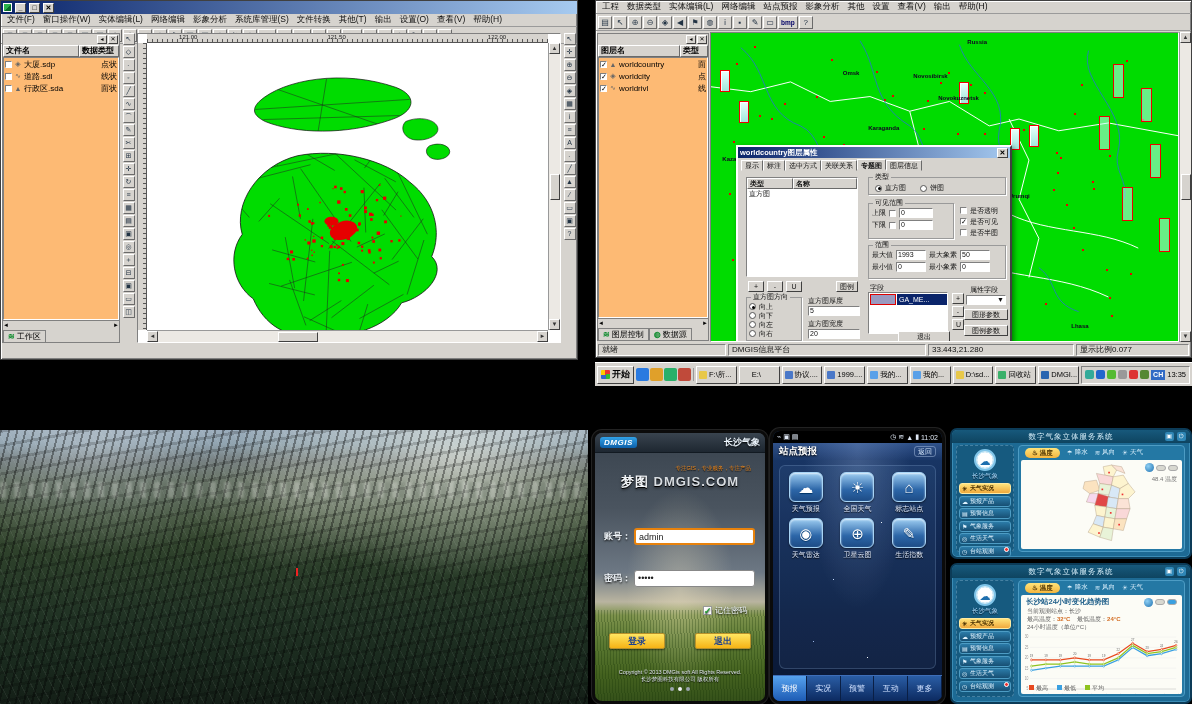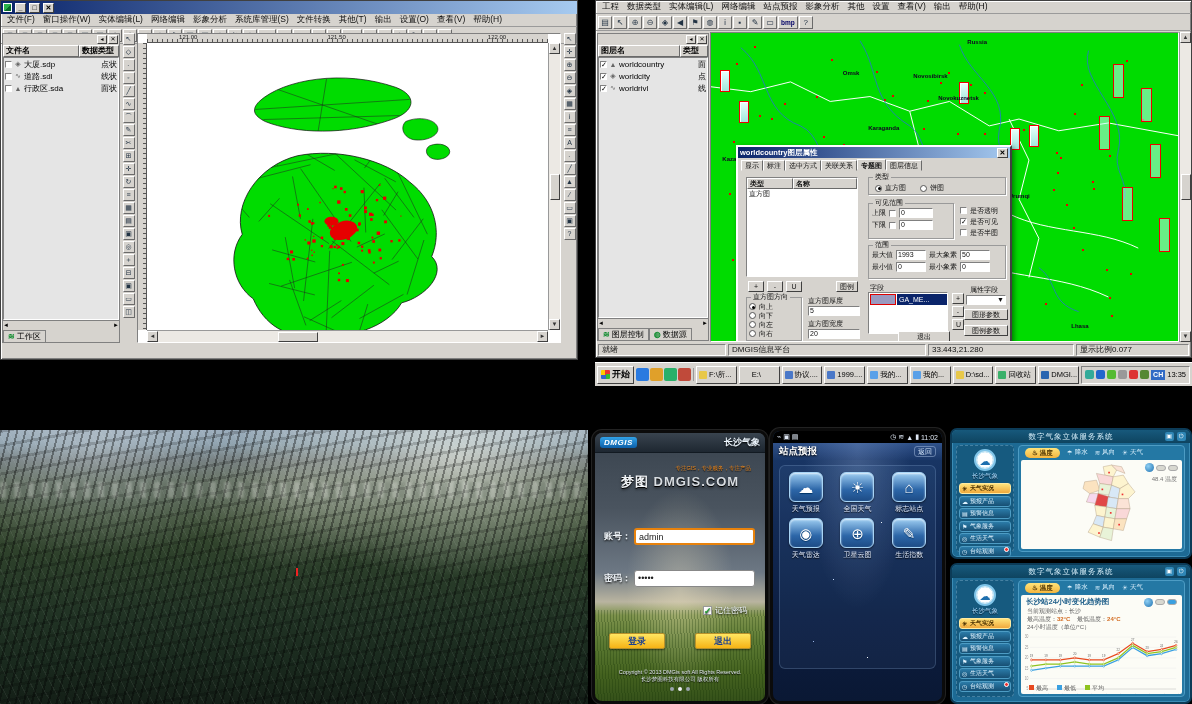--- a/index.html
+++ b/index.html
@@ -28,21 +28,21 @@
 .grp-label{position:absolute;top:-5px;left:4px;background:#d6d3ce;padding:0 2px;font-size:7px;color:#111;line-height:8px}
 
 
 #editor{left:0;top:0;width:578px;height:360px}
 #editor-body{position:absolute;top:31px;bottom:15px;left:0;right:0;display:flex}
 .file-panel{width:118px;margin:1px;display:flex;flex-direction:column;background:#d6d3ce;border:1px solid #808080}
 .mini-row{display:flex;justify-content:flex-end;gap:1px;padding:1px}
 .mini-btn{width:10px;height:9px;background:#d6d3ce;border:1px solid;border-color:#fff #404040 #404040 #fff;font-size:6px;line-height:7px;text-align:center}
 .grid-head{display:flex;font-size:8px;font-weight:bold}
 .grid-head span{border:1px solid;border-color:#fff #6a6a6a #6a6a6a #fff;padding:0 2px;line-height:10px;overflow:hidden;white-space:nowrap}
-.rows{background:#e5e5e5;flex:1;font-size:8px;border:1px solid;border-color:#808080 #fff #fff #808080;overflow:hidden}
+.rows{background:#fdba74;flex:1;font-size:8px;border:1px solid;border-color:#808080 #fff #fff #808080;overflow:hidden}
 .frow{display:flex;align-items:center;gap:2px;height:12px;padding:0 1px;white-space:nowrap}
 .lyr-ico{font-size:7px;color:#666;width:8px;text-align:center}
 .panel-hscroll{height:9px;background:#d6d3ce;border-top:1px solid #808080;display:flex;justify-content:space-between;font-size:6px;line-height:8px}
 .panel-tab{height:13px;display:flex;align-items:flex-end;font-size:8px;background:#d6d3ce}
 .ptab{border:1px solid #808080;border-bottom:none;background:#d6d3ce;padding:0 4px;line-height:11px;display:flex;gap:2px;align-items:center}
 .wave{color:#0a8a2a;font-weight:bold;font-size:8px}
 .vtool{width:15px;display:flex;flex-direction:column;gap:1px;padding:1px;align-items:center;flex:0 0 auto}
 .vtool .tbtn{width:12px;height:12px;font-size:7px;line-height:10px}
 .map-wrap{flex:1;position:relative;margin:1px;background:#fff;border:1px solid;border-color:#808080 #fff #fff #808080;overflow:hidden}
 .ruler-h{position:absolute;top:0;left:9px;right:12px;height:9px;background:#d6d3ce;border-bottom:1px solid #555;font-size:6px;color:#222;background-image:repeating-linear-gradient(90deg,#555 0 1px,transparent 1px 5px);background-size:100% 3px;background-position:bottom;background-repeat:no-repeat}
@@ -977,20 +977,27 @@
             <div class="st-app">
               <div class="app-ico">⊕</div>
               <div class="app-label">卫星云图</div>
             </div>
             <div class="st-app">
               <div class="app-ico">✎</div>
               <div class="app-label">生活指数</div>
             </div>
           </div>
       </div>
+      <div class="st-nav" id="st-nav">
+          <div class="active">预报</div>
+          <div>实况</div>
+          <div>预警</div>
+          <div>互动</div>
+          <div>更多</div>
+        </div>
     </div>
   </section>
 
   <section class="dash" id="dash1">
     <div class="dtb"><span>数字气象立体服务系统</span>
       <span class="dtb-ics">
           <span class="dtb-ic">▣</span>
           <span class="dtb-ic">⏻</span>
         </span>
     </div>

